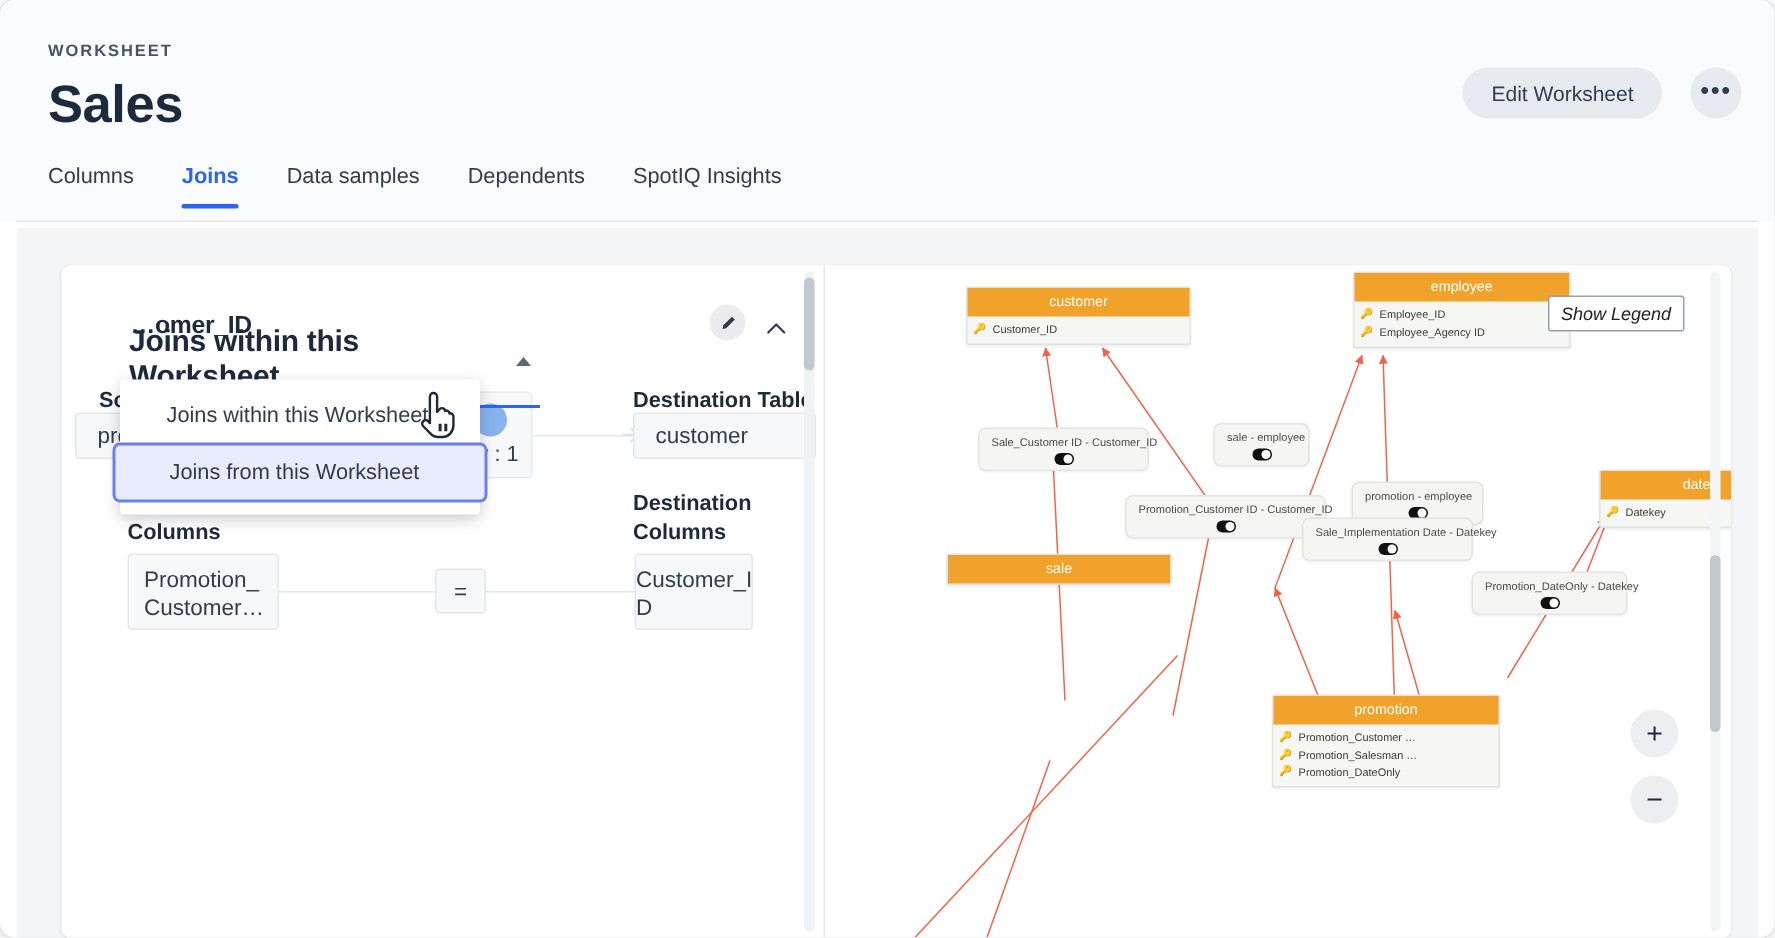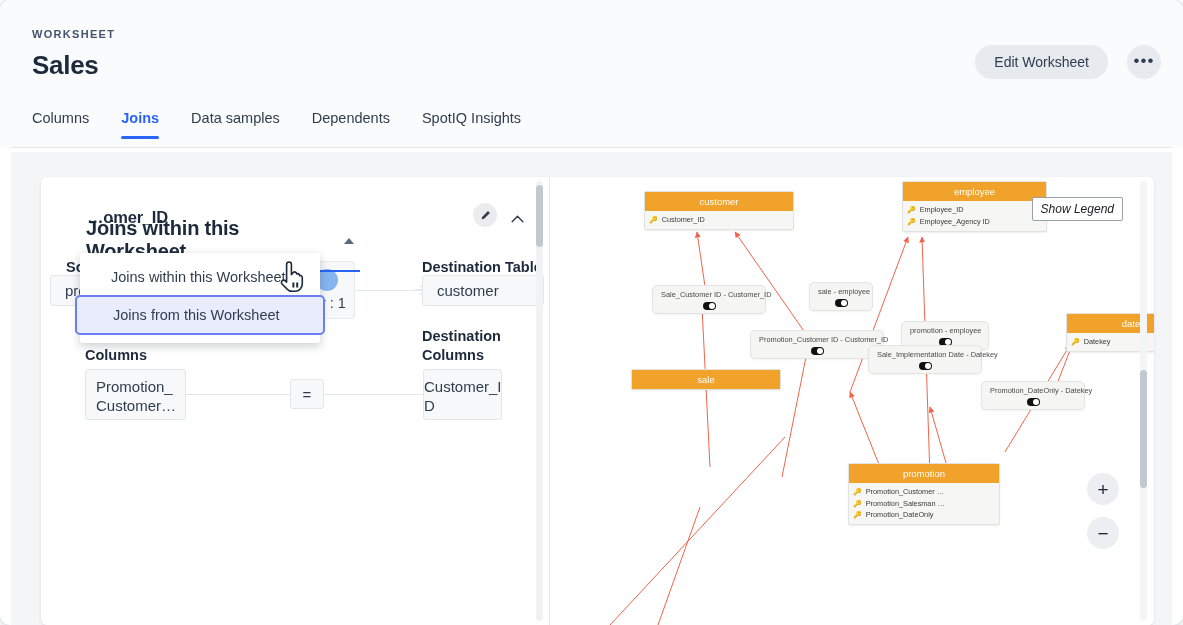--- a/index.html
+++ b/index.html
@@ -6,21 +6,21 @@
   body{font-family:"Liberation Sans","DejaVu Sans",sans-serif;-webkit-font-smoothing:antialiased;}
   #app{
     position:relative;width:1183px;height:625px;overflow:hidden;
     background:#ffffff;box-sizing:border-box;
     border-radius:10px;
     box-shadow:0 0 0 1px #e4e6ea, 0 2px 10px rgba(0,0,0,.18);
   }
   
   .header{position:absolute;left:0;top:0;width:1183px;height:148px;background:#fafbfc;box-sizing:border-box;}
   .kicker{position:absolute;left:32px;top:28px;font-size:11px;letter-spacing:1.3px;font-weight:700;color:#44546b;}
-  .page-title{position:absolute;left:32px;top:50px;font-size:26px;font-weight:700;color:#1d2a3b;letter-spacing:-.3px;}
+  .page-title{position:absolute;left:32px;top:50px;font-size:35px;font-weight:700;color:#1d2a3b;letter-spacing:-.3px;}
   .edit-btn{
     position:absolute;right:75px;top:45px;height:34px;padding:0 19px;border-radius:17px;border:none;
     background:#e7eaee;color:#2f3d4f;font-size:14px;font-family:inherit;cursor:pointer;
     display:flex;align-items:center;justify-content:center;
   }
   .more-btn{
     position:absolute;right:22px;top:45px;width:34px;height:34px;border-radius:50%;border:none;
     background:#e7eaee;color:#2f3d4f;font-size:17px;font-family:inherit;cursor:pointer;
     display:flex;align-items:center;justify-content:center;letter-spacing:1px;line-height:1;padding-bottom:5px;
   }

